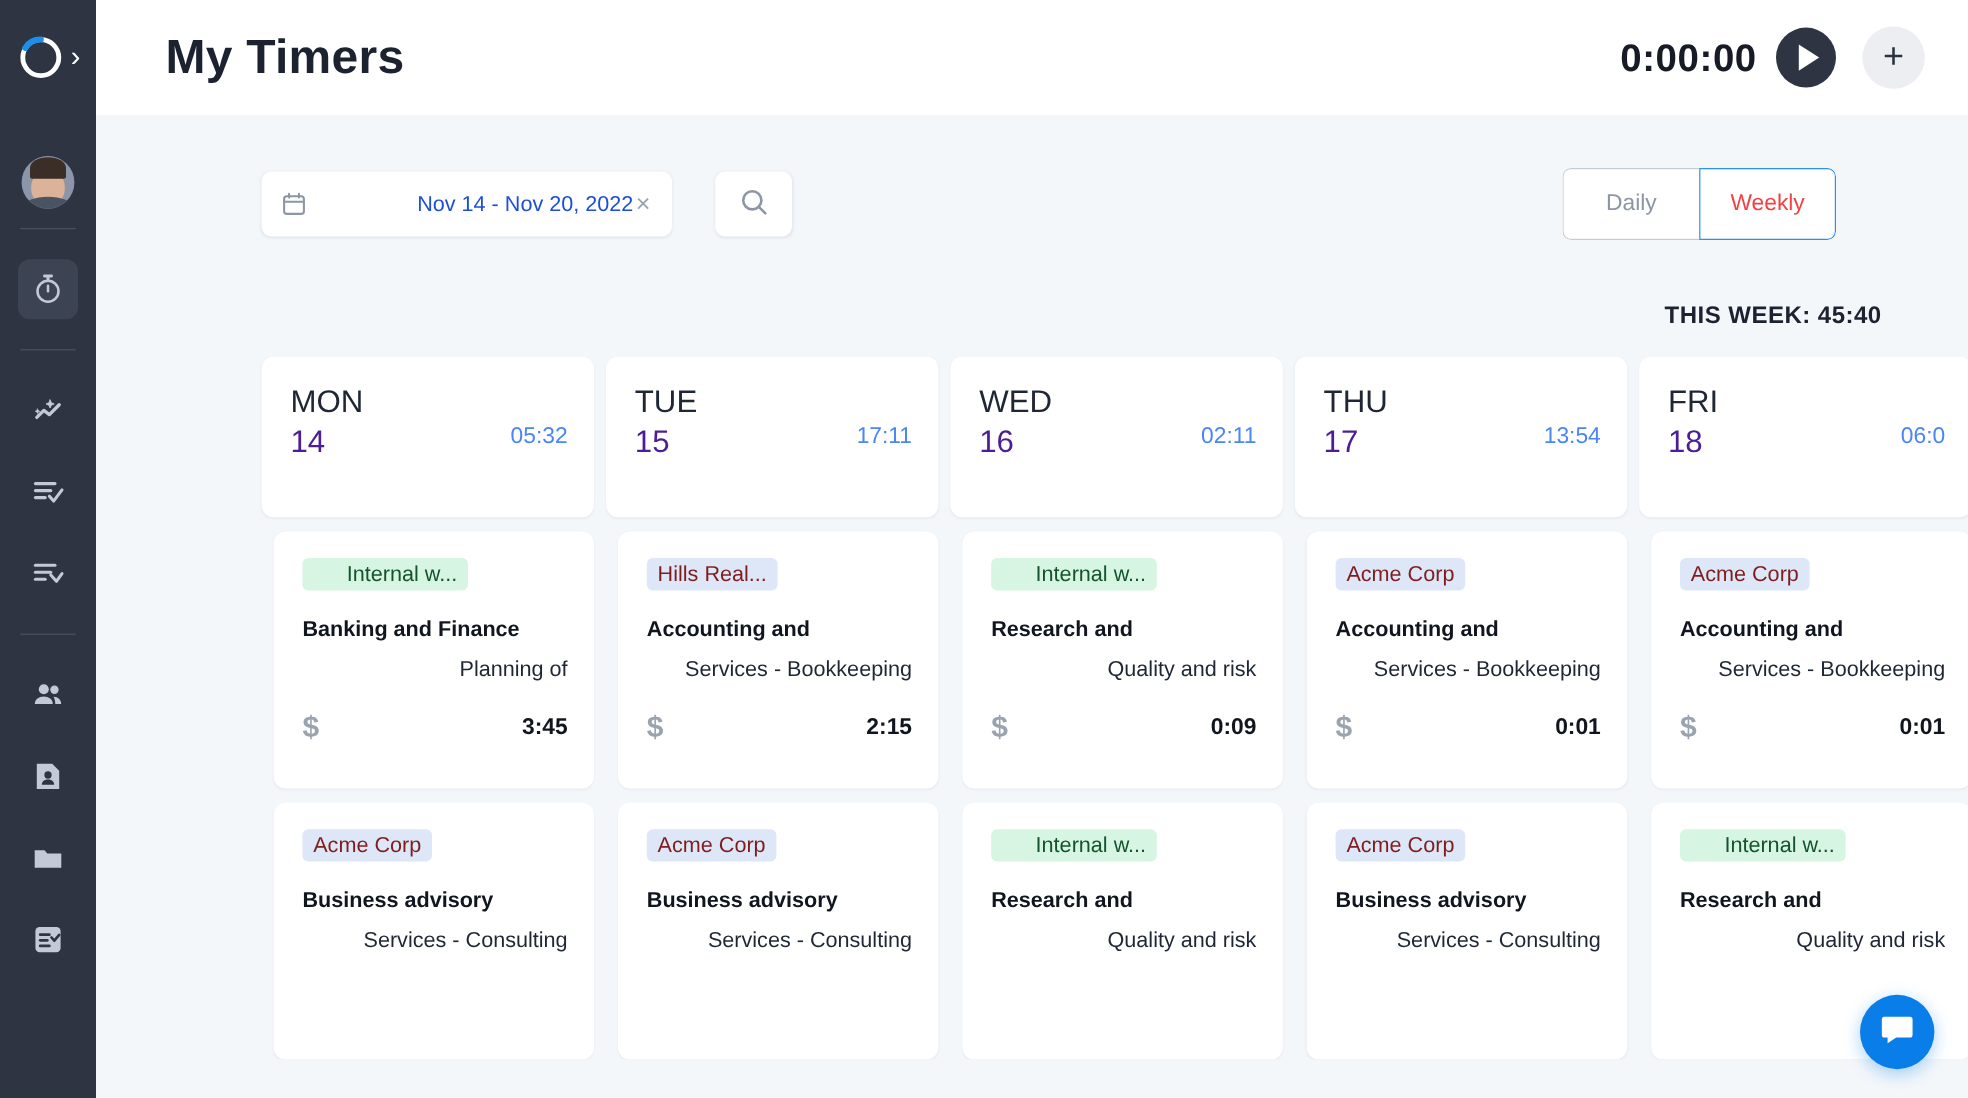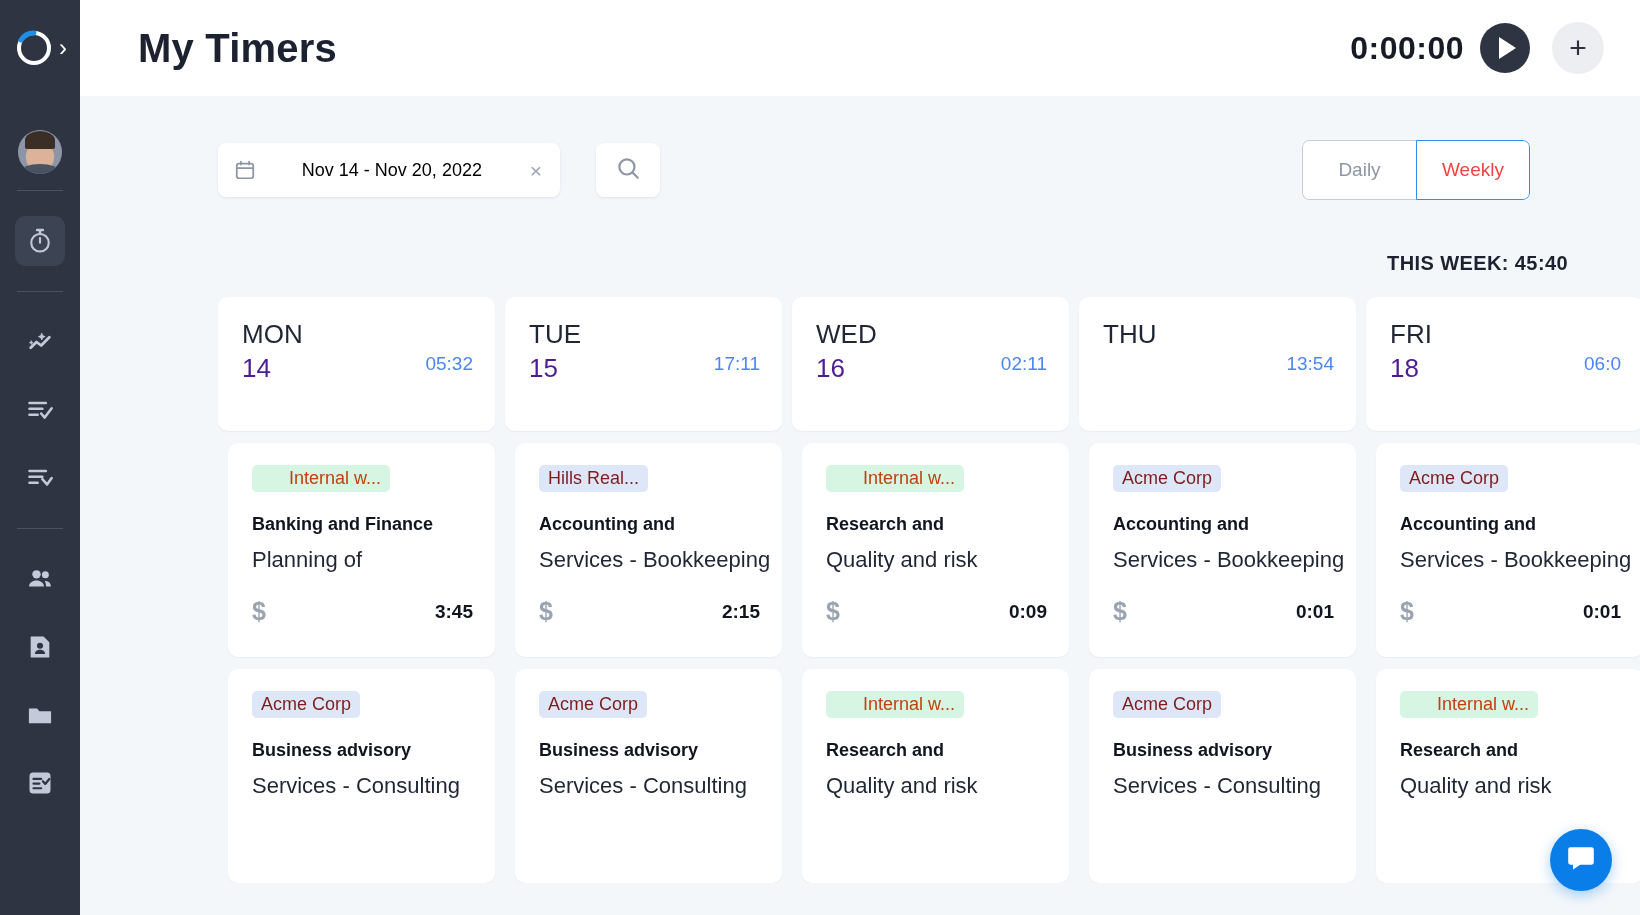--- a/index.html
+++ b/index.html
@@ -87,21 +87,21 @@
 
   .toolbar { display:flex; align-items:center; padding: 44px 0 0 138px; }
   .daterange {
     width: 342px; height: 54px; background:#fff; border-radius: 8px;
     display:flex; align-items:center; padding: 0 16px;
     box-shadow: 0 1px 3px rgba(30,45,80,.10);
     cursor: pointer;
   }
   .daterange .cal { width:22px;height:22px; flex:0 0 22px; }
   .daterange .rng {
-    flex:1 1 auto; text-align:center; font-size:18px; color:#000000;
+    flex:1 1 auto; text-align:right; font-size:18px; color:#1d4ed8;
   }
   .daterange .clr { font-size:21px; color:#9aa3b0; line-height:1; padding:0 2px; cursor:pointer;}
   .searchbtn {
     width: 64px; height: 54px; background: #fff; border-radius: 8px;
     margin-left: 36px; display:flex;align-items:center;justify-content:center;
     box-shadow: 0 1px 3px rgba(30,45,80,.10); cursor:pointer;
   }
   .segment {
     margin-left: auto; margin-right: 110px;
     display:flex; height:60px; border-radius:7px; overflow:hidden;
@@ -139,24 +139,24 @@
   }
   .timercard {
     background:#fff; border-radius:10px; margin: 12px 10px 0 10px;
     padding: 22px 22px 20px 24px; position:relative; min-height:214px;
     box-shadow: 0 1px 2px rgba(30,45,80,.06); cursor:pointer;
   }
   .tag {
     display:inline-block; font-size:18px; padding:3px 9px; border-radius:5px;
     white-space: nowrap;
   }
-  .tag.green { background:#d6f5e3; color:#c2410c;padding-left:37px; }
+  .tag.green { background:#d6f5e3; color:#14532d;padding-left:37px; }
   .tag.blue  { background:#dde7f8; color:#7f1d1d; }
   .tname { font-size:18px; font-weight:700; color:#10151f; margin-top:22px; white-space:nowrap; }
-  .tdesc { font-size:22px; color:#1f2634; margin-top:12px; white-space:nowrap; }
+  .tdesc { font-size:18px; color:#1f2634; margin-top:12px; white-space:nowrap;text-align:right; }
   .trow { display:flex; align-items:center; margin-top:24px; }
   .dollar { font-size:25px; font-weight:700; color:#9aa3b0; }
   .tdur { margin-left:auto; font-size:19px; font-weight:700; color:#10151f; }
 
   
   .chat {
     position:absolute; right: 28px; bottom: 24px;
     width: 62px; height: 62px; border-radius:50%;
     background:#0a7ee8; display:flex;align-items:center;justify-content:center;
     box-shadow: 0 4px 14px rgba(10,126,232,.35); cursor:pointer;
@@ -338,20 +338,21 @@
           <div class="col">
             <div class="daycard">
               <div class="dname">WED</div>
               <div class="dnum">16</div>
               <div class="dtime">02:11</div>
             </div>
           </div>
           <div class="col">
             <div class="daycard">
               <div class="dname">THU</div>
+              <div class="dnum">17</div>
               <div class="dtime">13:54</div>
             </div>
           </div>
           <div class="col">
             <div class="daycard">
               <div class="dname">FRI</div>
               <div class="dnum">18</div>
               <div class="dtime">06:0</div>
             </div>
           </div>

